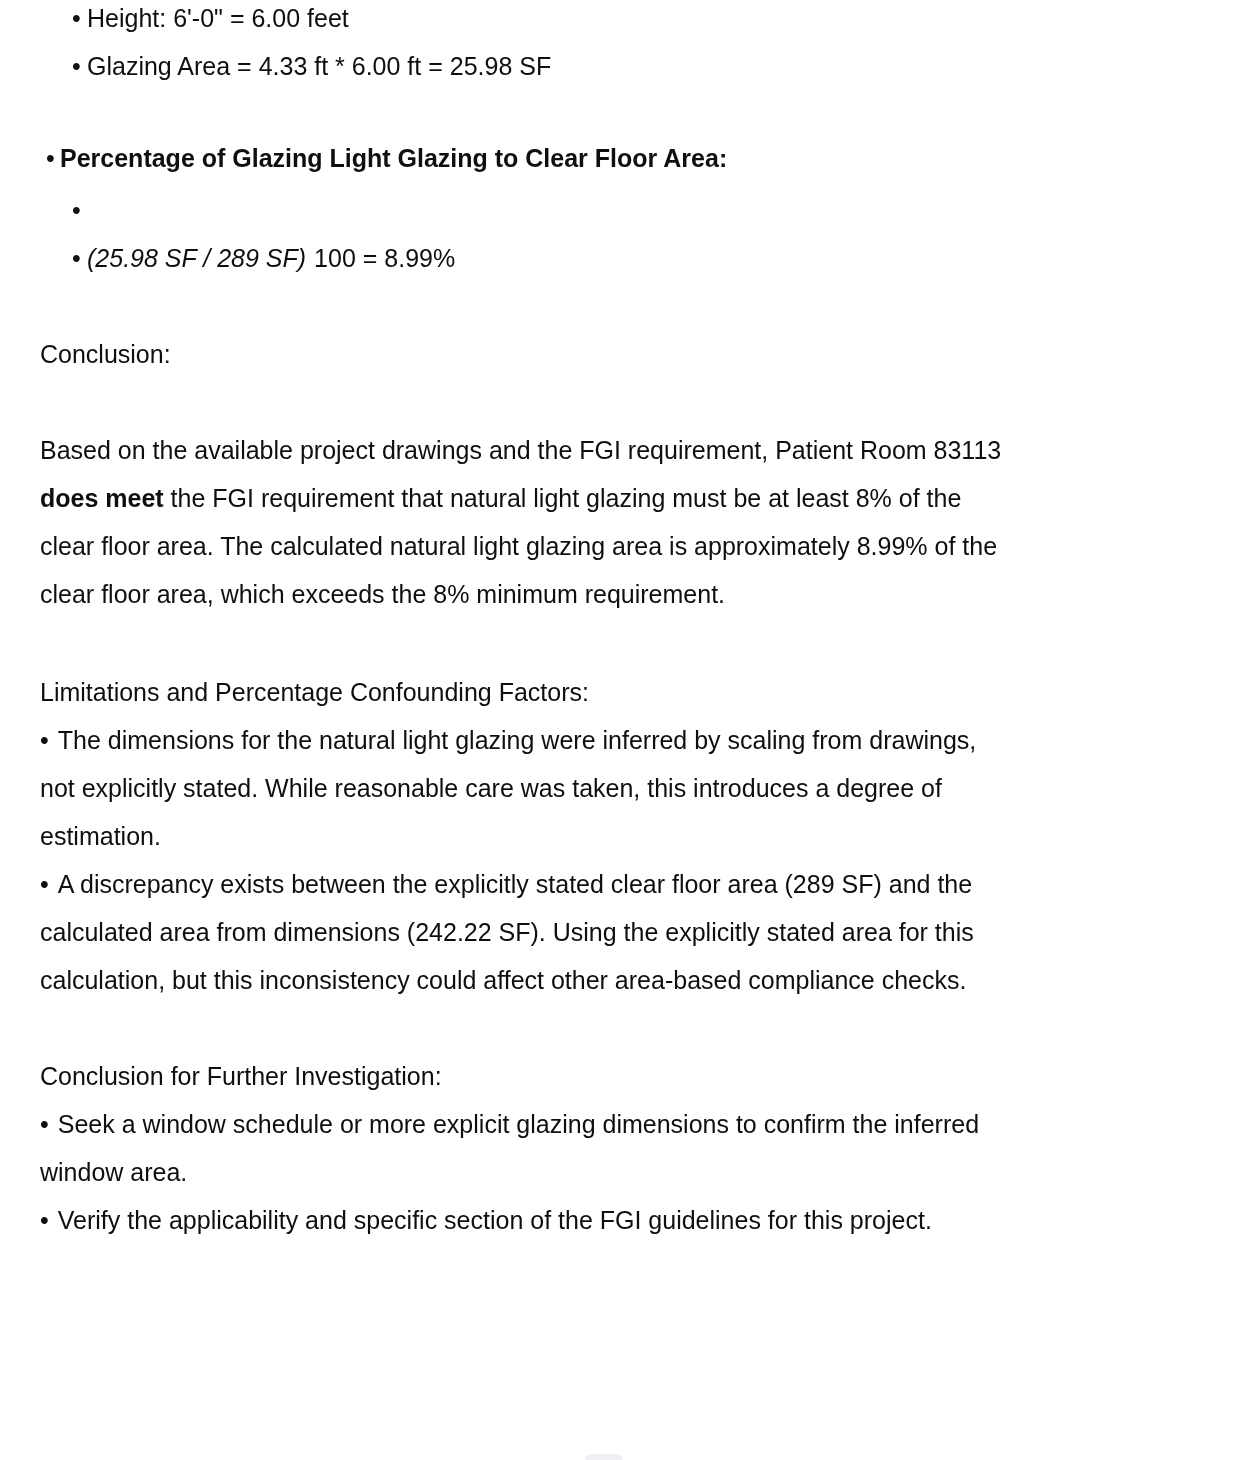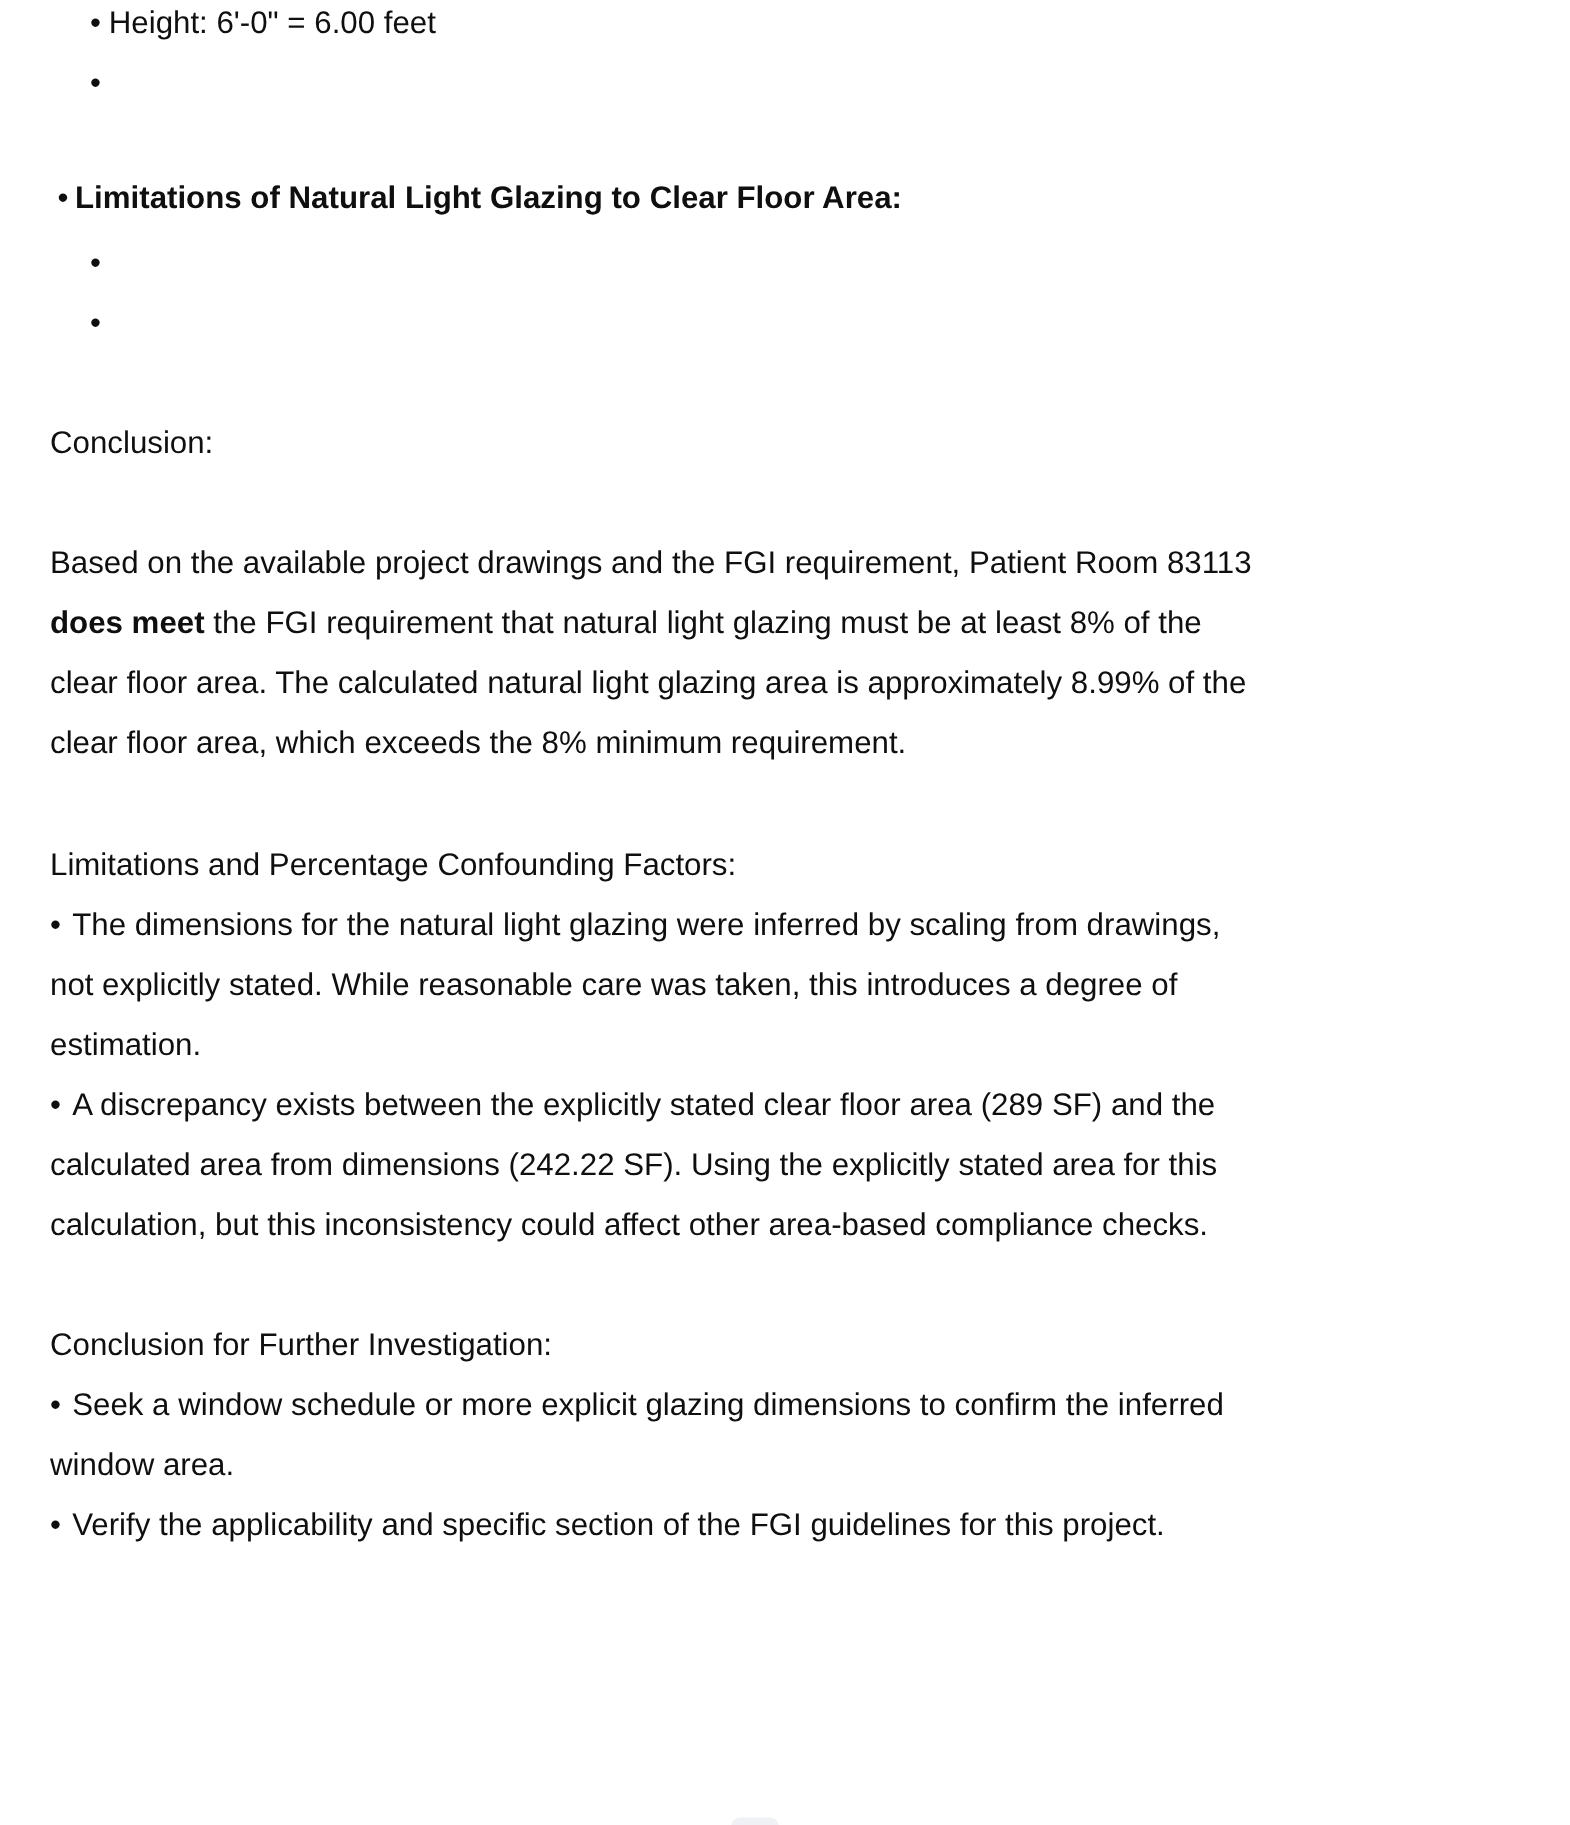--- a/index.html
+++ b/index.html
@@ -92,36 +92,40 @@
 
 <div class="doc">
 
   <ul class="sublist mb-blank">
     <li class="li">
       <span class="dot">•</span>
       <span>Height: 6'-0" = 6.00 feet</span>
     </li>
     <li class="li">
       <span class="dot">•</span>
+      <span>Glazing Area = 4.33 ft * 6.00 ft = 25.98 SF</span>
     </li>
   </ul>
 
   <ul class="toplist">
     <li class="li">
       <span class="dot">•</span>
-      <strong>Limitations of Natural Light Glazing to Clear Floor Area:</strong>
+      <strong>Percentage of Glazing Light Glazing to Clear Floor Area:</strong>
     </li>
   </ul>
 
   <ul class="sublist mt-xs mb-line">
     <li class="li">
       <span class="dot">•</span>
     </li>
     <li class="li">
       <span class="dot">•</span>
+      <span>
+        <em>(25.98 SF / 289 SF)</em><span class="gap-after-em">100 = 8.99%</span>
+      </span>
     </li>
   </ul>
 
   <p class="heading mb-line">Conclusion:</p>
 
   <p class="mb-para">
     <span>Based on the available project drawings and the FGI requirement, Patient Room 83113 </span><strong>does meet</strong><span> the FGI requirement that natural light glazing must be at least 8% of the clear floor area. The calculated natural light glazing area is approximately 8.99% of the clear floor area, which exceeds the 8% minimum requirement.</span>
   </p>
 
   <div class="mb-line">

